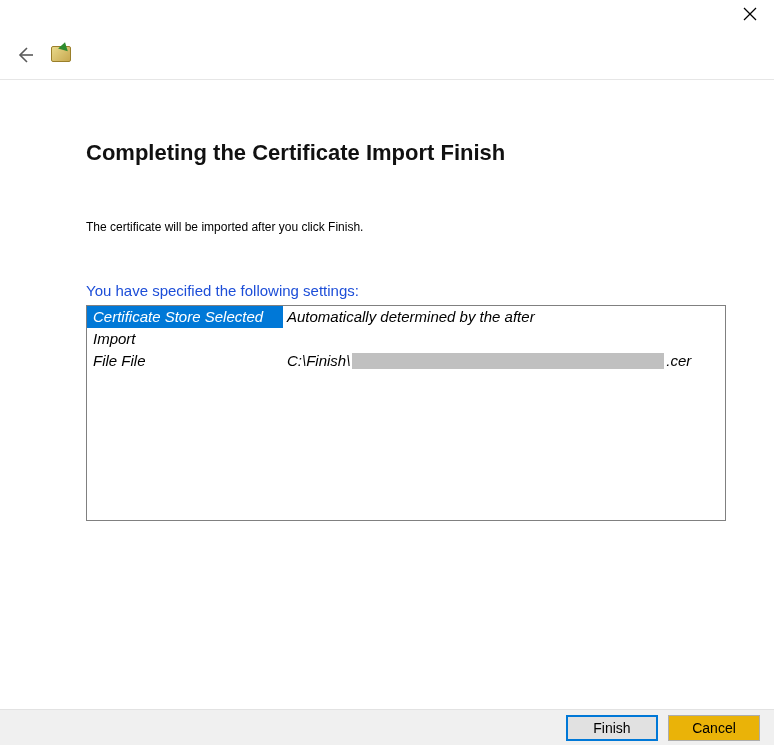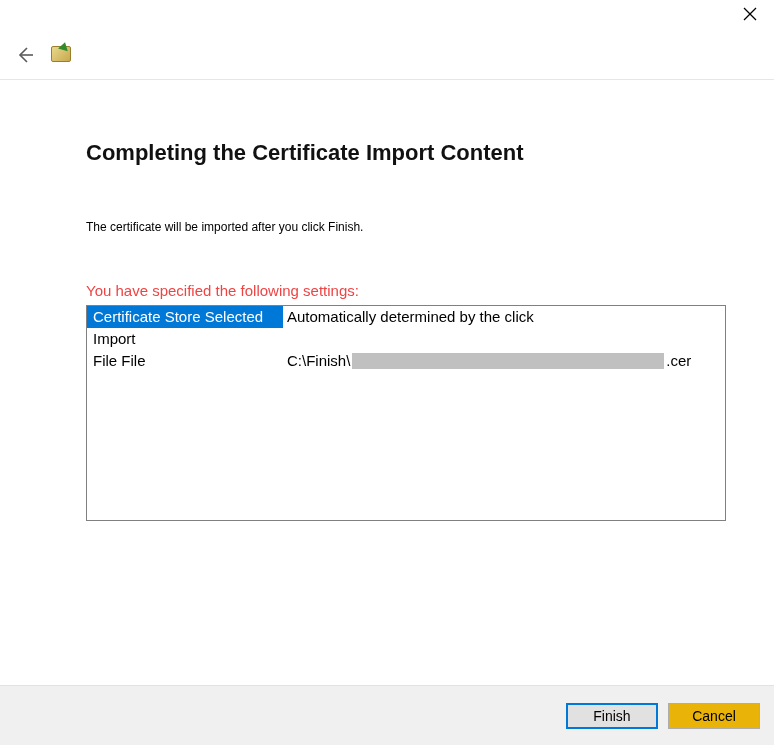--- a/index.html
+++ b/index.html
@@ -86,29 +86,30 @@
       color: #111;
       margin-bottom: 54px;
     }
     .intro {
       font-size: 12px;
       color: #000;
       margin-bottom: 48px;
     }
     .settings-label {
       font-size: 15px;
-      color: #ef4444;
+      color: #1d4ed8;
       margin-bottom: 6px;
     }
     .settings-box {
       border: 1px solid #808080;
       height: 216px;
       width: 640px;
       background: #fff;
       overflow: hidden;
+      font-style: italic;
     }
     .settings-row {
       display: flex;
       font-size: 15px;
       line-height: 22px;
       height: 22px;
     }
     .settings-key {
       width: 196px;
       padding-left: 6px;
@@ -132,21 +133,21 @@
       height: 16px;
       background: #c0c0c0;
       vertical-align: middle;
       margin: 0 2px;
     }
     .footer {
       position: absolute;
       left: 0;
       right: 0;
       bottom: 0;
-      height: 60px;
+      height: 36px;
       background: #f0f0f0;
       border-top: 1px solid #e2e2e2;
       display: flex;
       justify-content: flex-end;
       align-items: center;
       padding-right: 14px;
       gap: 10px;
     }
     .btn {
       min-width: 92px;
@@ -182,27 +183,27 @@
       <line x1="5" y1="10" x2="18" y2="10" stroke="#5a5a5a" stroke-width="1.6"></line>
     </svg>
   </div>
   <div class="wizard-icon">
     <div class="wizard-icon-inner"></div>
     <div class="wizard-icon-arrow"></div>
   </div>
 </div>
 
 <div class="content">
-  <h1 class="heading">Completing the Certificate Import Content</h1>
+  <h1 class="heading">Completing the Certificate Import Finish</h1>
   <p class="intro">The certificate will be imported after you click Finish.</p>
   <p class="settings-label">You have specified the following settings:</p>
   <div class="settings-box">
     <div class="settings-row selected">
       <div class="settings-key">Certificate Store Selected</div>
-      <div class="settings-val">Automatically determined by the click</div>
+      <div class="settings-val">Automatically determined by the after</div>
     </div>
     <div class="settings-row">
       <div class="settings-key">Import</div>
     </div>
     <div class="settings-row">
       <div class="settings-key">File File</div>
       <div class="settings-val">
         <span>C:\Finish\</span>
         <span class="redacted" style="width:312px"></span>
         <span>.cer</span>

